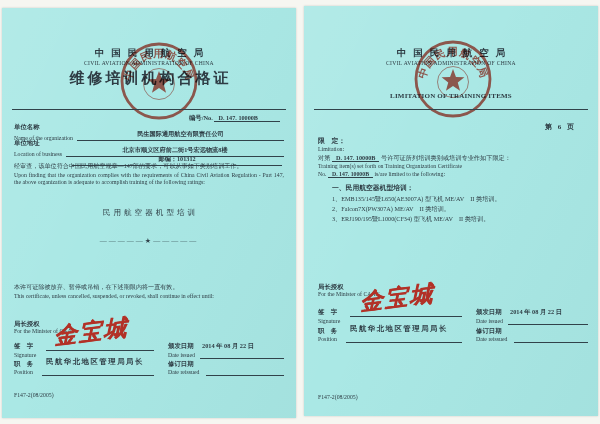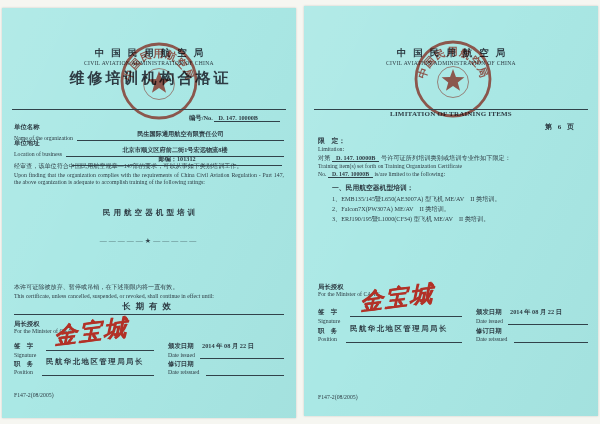--- a/index.html
+++ b/index.html
@@ -80,26 +80,25 @@
     <span class="fill">北京市顺义区府前二街1号宏远物流8楼</span>
   </div>
 
   <div class="row" style="top:147px;left:70px;right:14px">
     <span class="fill" style="margin-left:0">邮编：101312</span>
   </div>
 
   <div class="t" style="left:12px;top:155px;font-size:6.1px">经审查，该单位符合中国民用航空规章—147部的要求，可以从事如下类别培训工作。</div>
   <div class="t para en" style="left:12px;right:12px;top:164px">Upon finding that the organization complies with the requirements of China Civil Aviation Regulation - Part 147, the above organization is adequate to accomplish training of the following ratings:</div>
 
-  <div class="t ctr" style="top:201px;font-size:7.6px;font-weight:bold;letter-spacing:3px;text-indent:3px">民用航空器机型培训</div>
+  <div class="t ctr" style="top:201px;font-size:7.6px;font-weight:normal;letter-spacing:3px;text-indent:3px">民用航空器机型培训</div>
   <div class="t ctr" style="top:229px;font-size:7px;letter-spacing:2px;color:#31424a">—————★—————</div>
 
   <div class="t" style="left:12px;top:276px;font-size:6.1px">本许可证除被放弃、暂停或吊销，在下述期限内将一直有效。</div>
   <div class="t en" style="left:12px;top:285px">This certificate, unless cancelled, suspended, or revoked, shall continue in effect until:</div>
-  <div class="t uline" style="left:12px;right:12px;top:294px;text-align:center;font-size:8.4px;font-weight:bold;letter-spacing:5px;padding-bottom:2px">长期有效</div>
 
   <div class="t lab" style="left:12px;top:312px">局长授权</div>
   <div class="t en" style="left:12px;top:320px">For the Minister of CAAC</div>
 
   <div class="t sig" style="left:52px;top:316px">金宝城</div>
 
   <div class="t lab" style="left:12px;top:334px">签　字</div>
   <div class="t uline" style="left:44px;top:334px;width:108px;height:8px"></div>
   <div class="t en" style="left:12px;top:344px">Signature</div>
 
@@ -117,21 +116,21 @@
   <div class="t en" style="left:166px;top:361px">Date reissued</div>
   <div class="t uline" style="left:204px;top:361px;width:78px;height:6px"></div>
 
   <div class="t en" style="left:12px;top:384px">F147-2(08/2005)</div>
 </div>
 
 <div class="page" id="page-right">
 
   <div class="t ctr hdr-cn" style="top:42px">中国民用航空局</div>
   <div class="t ctr hdr-en" style="top:54px">CIVIL AVIATION ADMINISTRATION OF CHINA</div>
-  <div class="t ctr title-en" style="top:104px">LIMITATION OF TRAINING ITEMS</div>
+  <div class="t ctr title-en" style="top:86px">LIMITATION OF TRAINING ITEMS</div>
 
   <svg class="seal" style="left:109px;top:33px" width="80" height="80" viewBox="0 0 80 80">
     <circle cx="40" cy="40" r="37" fill="none" stroke="#c63b2f" stroke-width="2.8"></circle>
     <path id="sealArcRight" d="M 12,44 A 28,28 0 0 1 68,44" fill="none"></path>
     <text fill="#c63b2f" font-size="10.5" font-weight="bold" letter-spacing="1">
       <textPath href="#sealArcRight" startOffset="50%" text-anchor="middle">中国民用航空局</textPath>
     </text>
     <polygon fill="#c63b2f" points="40,30 37.06,37.95 28.59,38.29 35.24,43.55 32.95,51.71 40,47 47.05,51.71 44.76,43.55 51.41,38.29 42.94,37.95"></polygon>
     <circle cx="40" cy="43" r="15.5" fill="none" stroke="#c63b2f" stroke-width="1" opacity=".7"></circle>
   </svg>

